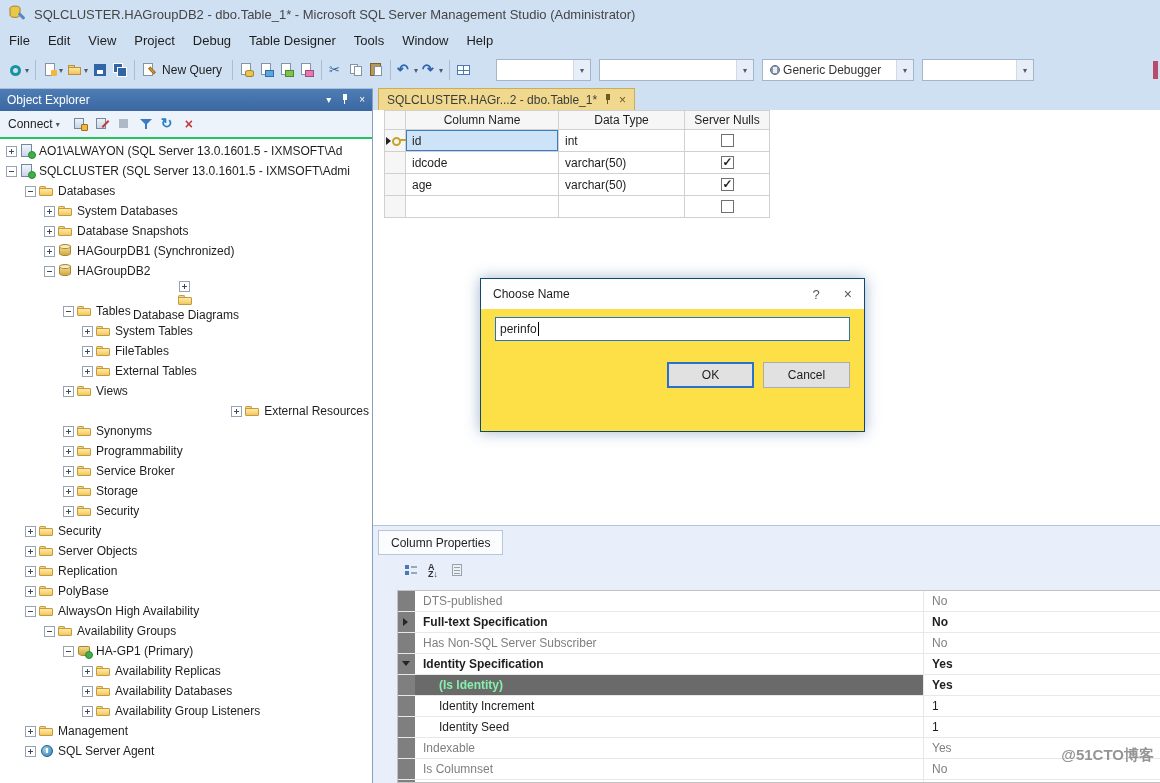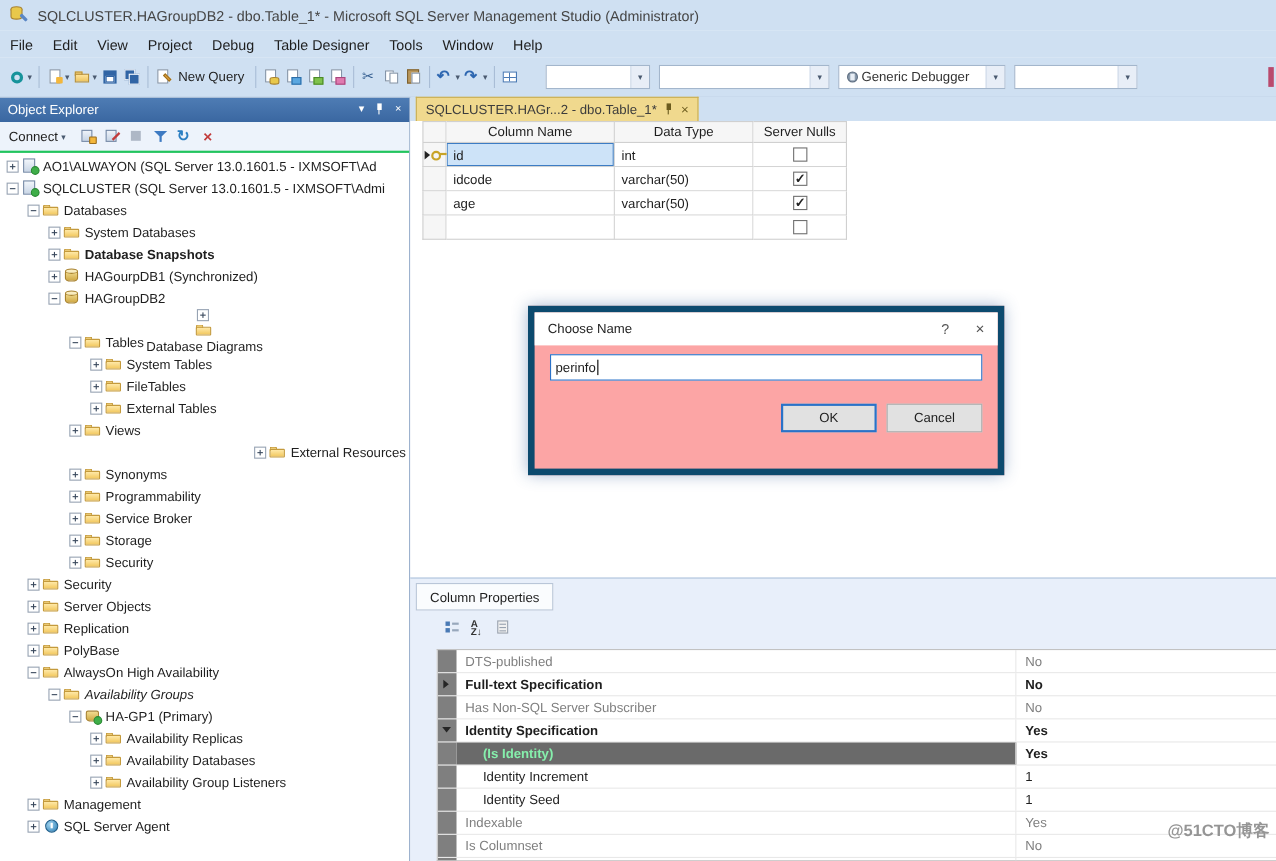--- a/index.html
+++ b/index.html
@@ -93,22 +93,22 @@
          border-top:4px solid transparent;border-bottom:4px solid transparent}
   .arr-d{position:absolute;left:4px;top:7px;width:0;height:0;border-top:5px solid #262626;
          border-left:4px solid transparent;border-right:4px solid transparent}
   .pg-name{width:509px;flex:none;box-sizing:border-box;padding-left:8px;display:flex;
            align-items:center;border-right:1px solid #e8e8e8;white-space:nowrap;overflow:hidden}
   .pg-value{flex:1;display:flex;align-items:center;padding-left:8px}
   .dim{color:#7f7f7f}
   .bold{font-weight:bold}
   .pg-row.selected .pg-name{background:#6a6a6a;color:#86efac;font-weight:bold}
   
-  .dialog{position:absolute;left:480px;top:278px;width:433px;height:154px;background:#fca5a5;
-          border:6px solid #0c4a6e;box-shadow:0 0 14px rgba(50,90,150,.45);z-index:50;box-sizing:border-box}
+  .dialog{position:absolute;left:480px;top:278px;width:385px;height:154px;background:#fde047;
+          border:1px solid #0c4a6e;box-shadow:0 0 14px rgba(50,90,150,.45);z-index:50;box-sizing:border-box}
   .dlg-title{height:30px;background:#fff;display:flex;align-items:center;padding:0 12px;color:#1e1e1e}
   .dlg-btns{margin-left:auto;display:flex;gap:24px;align-items:center;color:#555}
   .dlg-help{font-size:13px}.dlg-close{font-size:14px}
   .dlg-body{padding:8px 14px 0}
   .dlg-label{margin:4px 0 6px}
   .dlg-input{height:22px;background:#fff;border:1px solid #2a72c8;display:flex;align-items:center;
              padding:0 4px}
   .caret{width:1px;height:14px;background:#000;margin-left:1px}
   .dlg-buttons{display:flex;justify-content:flex-end;gap:9px;margin-top:21px}
   .btn{width:87px;height:26px;background:#e1e1e1;border:1px solid #adadad;
@@ -341,21 +341,21 @@
       <div class="tree-row" data-name="tree-item" style="padding-left: 25px;">
         <span class="expander minus" data-name="collapse-icon"></span>
         <span class="icn i-folder" data-name="folder-icon"></span>
         <span class="tree-label" data-name="tree-item-label">Databases</span>
       </div>
       <div class="tree-row" data-name="tree-item" style="padding-left: 44px;">
         <span class="expander plus" data-name="expand-icon"></span>
         <span class="icn i-folder" data-name="folder-icon"></span>
         <span class="tree-label" data-name="tree-item-label">System Databases</span>
       </div>
-      <div class="tree-row" data-name="tree-item" style="padding-left: 44px; font-weight: bold;">
+      <div class="tree-row" data-name="tree-item" style="padding-left: 44px;">
         <span class="expander plus" data-name="expand-icon"></span>
         <span class="icn i-folder" data-name="folder-icon"></span>
         <span class="tree-label" data-name="tree-item-label">Database Snapshots</span>
       </div>
       <div class="tree-row" data-name="tree-item" style="padding-left: 44px;">
         <span class="expander plus" data-name="expand-icon"></span>
         <span class="icn i-database" data-name="database-icon"></span>
         <span class="tree-label" data-name="tree-item-label">HAGourpDB1 (Synchronized)</span>
       </div>
       <div class="tree-row" data-name="tree-item" style="padding-left: 44px;">
@@ -441,21 +441,21 @@
       <div class="tree-row" data-name="tree-item" style="padding-left: 25px;">
         <span class="expander plus" data-name="expand-icon"></span>
         <span class="icn i-folder" data-name="folder-icon"></span>
         <span class="tree-label" data-name="tree-item-label">PolyBase</span>
       </div>
       <div class="tree-row" data-name="tree-item" style="padding-left: 25px;">
         <span class="expander minus" data-name="collapse-icon"></span>
         <span class="icn i-folder" data-name="folder-icon"></span>
         <span class="tree-label" data-name="tree-item-label">AlwaysOn High Availability</span>
       </div>
-      <div class="tree-row" data-name="tree-item" style="padding-left: 44px; font-style: italic;">
+      <div class="tree-row" data-name="tree-item" style="padding-left: 44px;">
         <span class="expander minus" data-name="collapse-icon"></span>
         <span class="icn i-folder" data-name="folder-icon"></span>
         <span class="tree-label" data-name="tree-item-label">Availability Groups</span>
       </div>
       <div class="tree-row" data-name="tree-item" style="padding-left: 63px;">
         <span class="expander minus" data-name="collapse-icon"></span>
         <span class="icn i-ha-group" data-name="ha-group-icon"></span>
         <span class="tree-label" data-name="tree-item-label">HA-GP1 (Primary)</span>
       </div>
       <div class="tree-row" data-name="tree-item" style="padding-left: 82px;">

